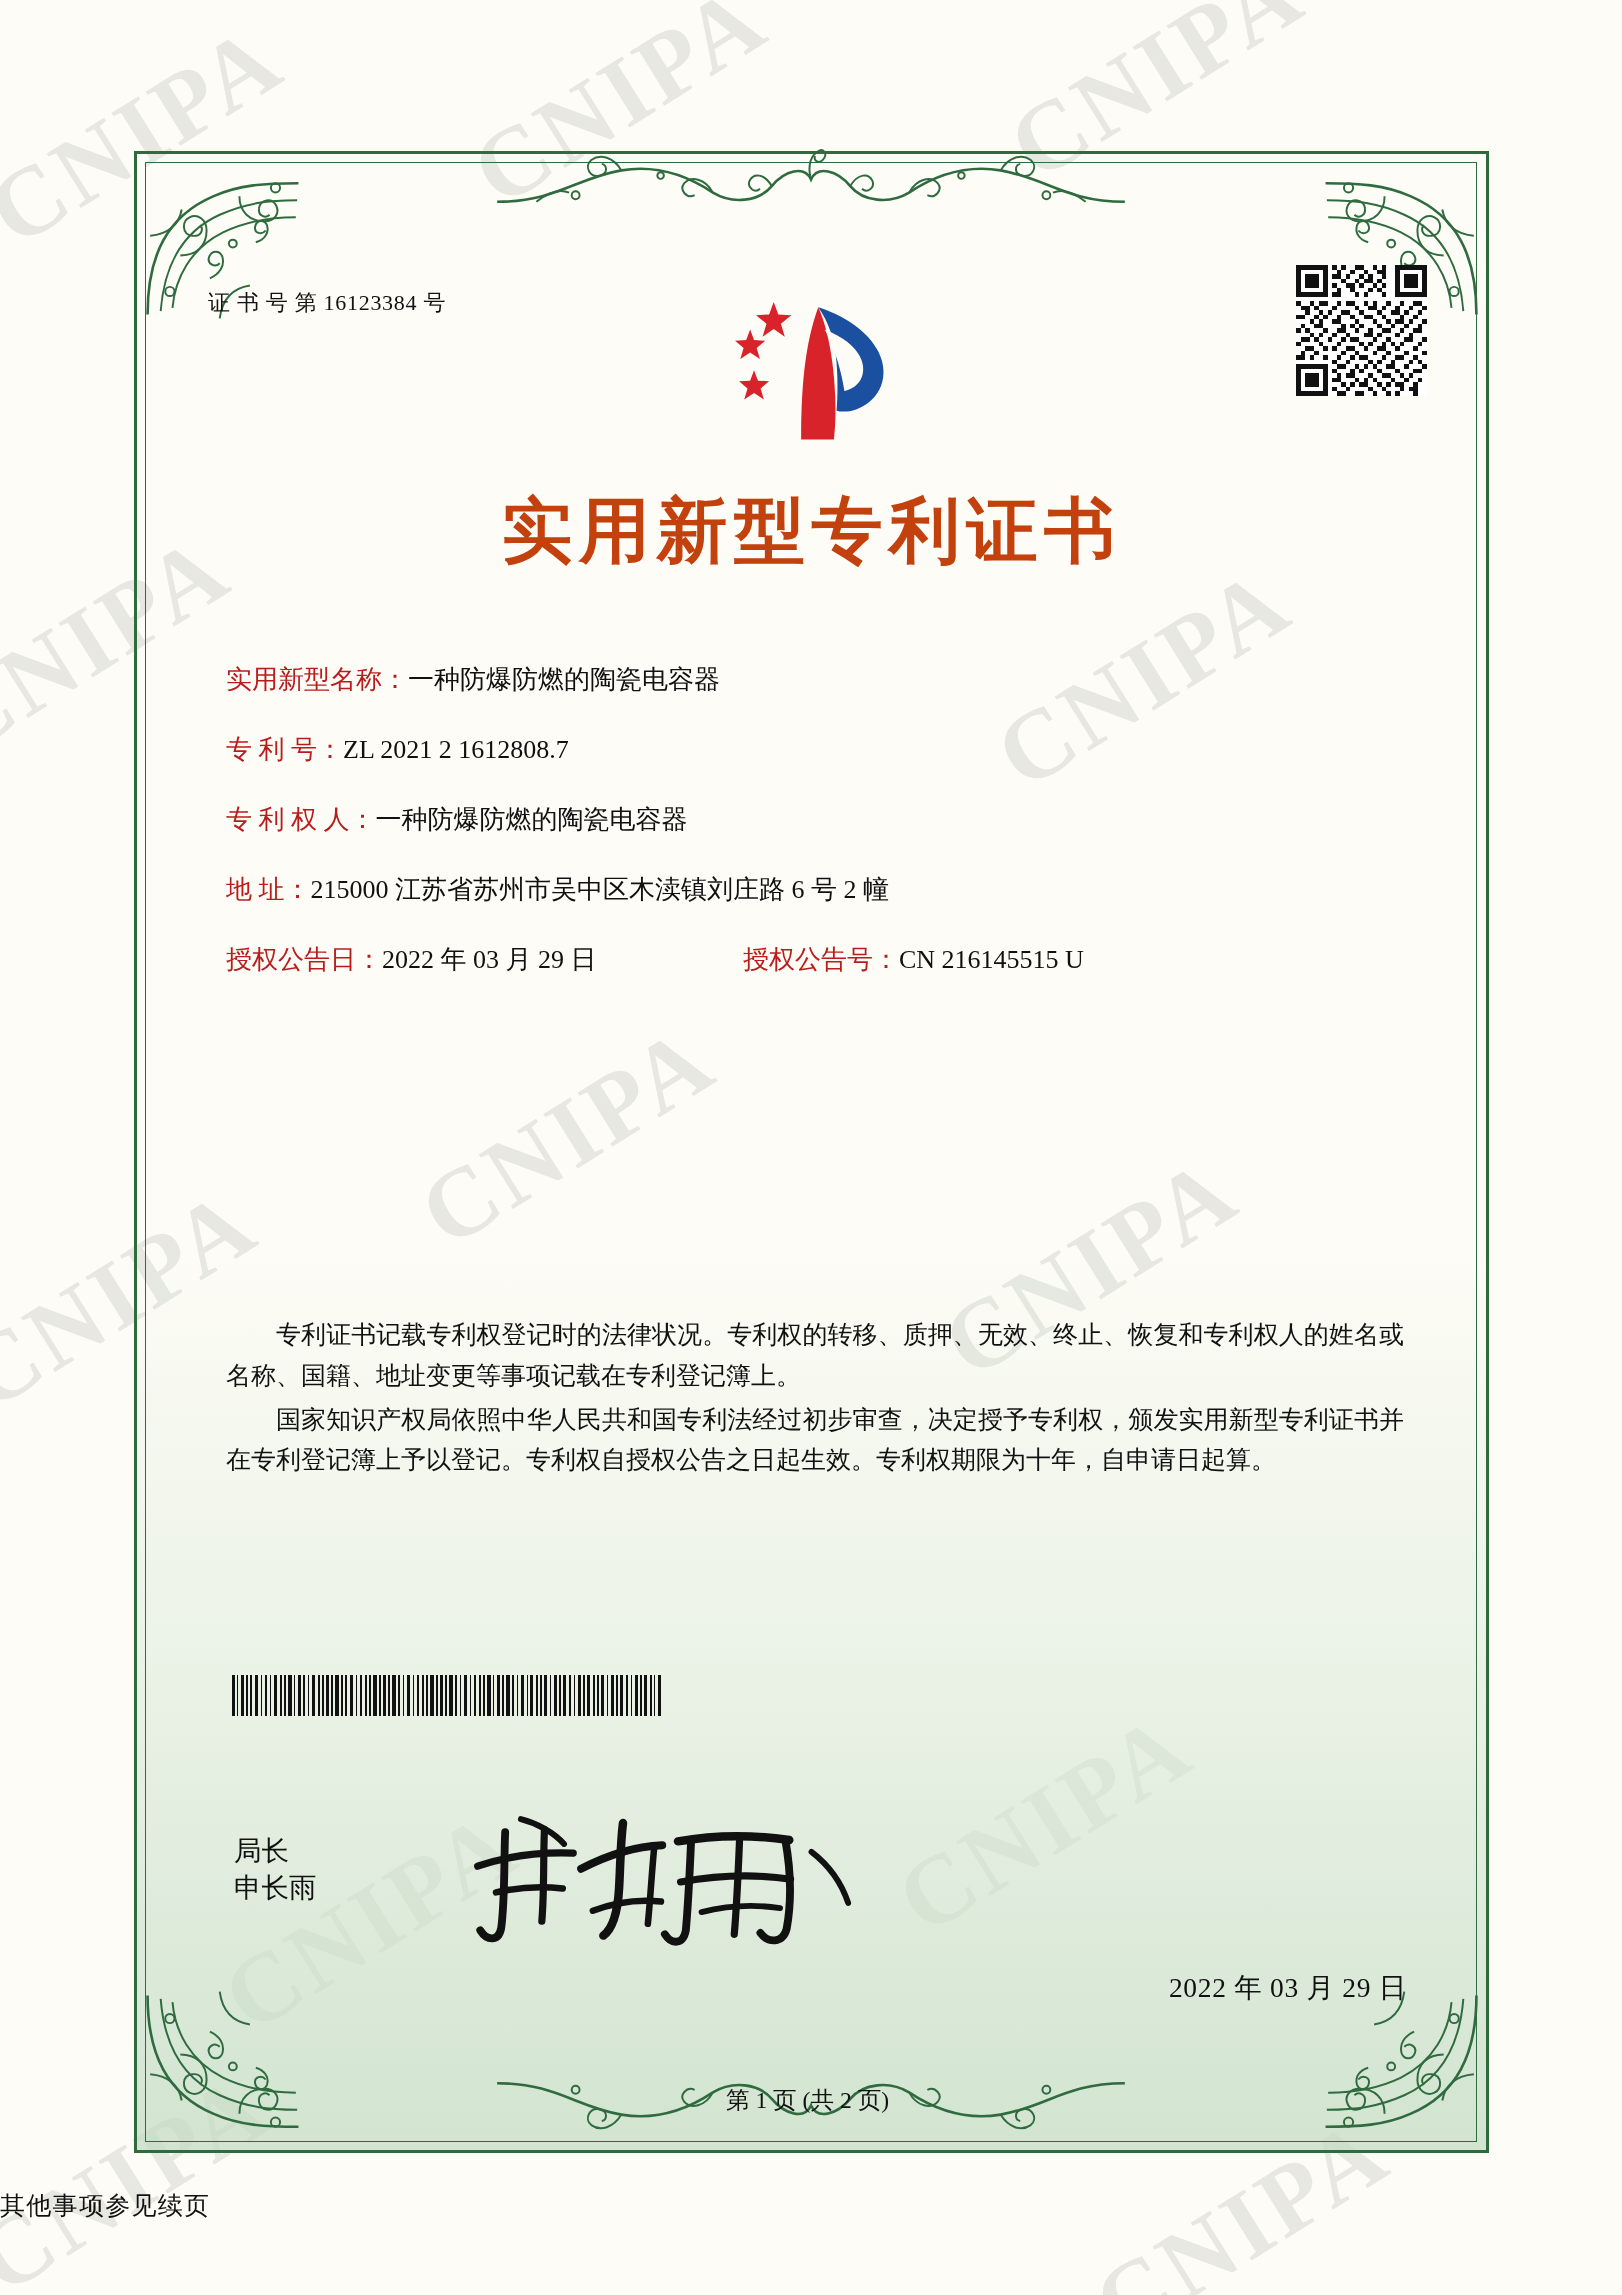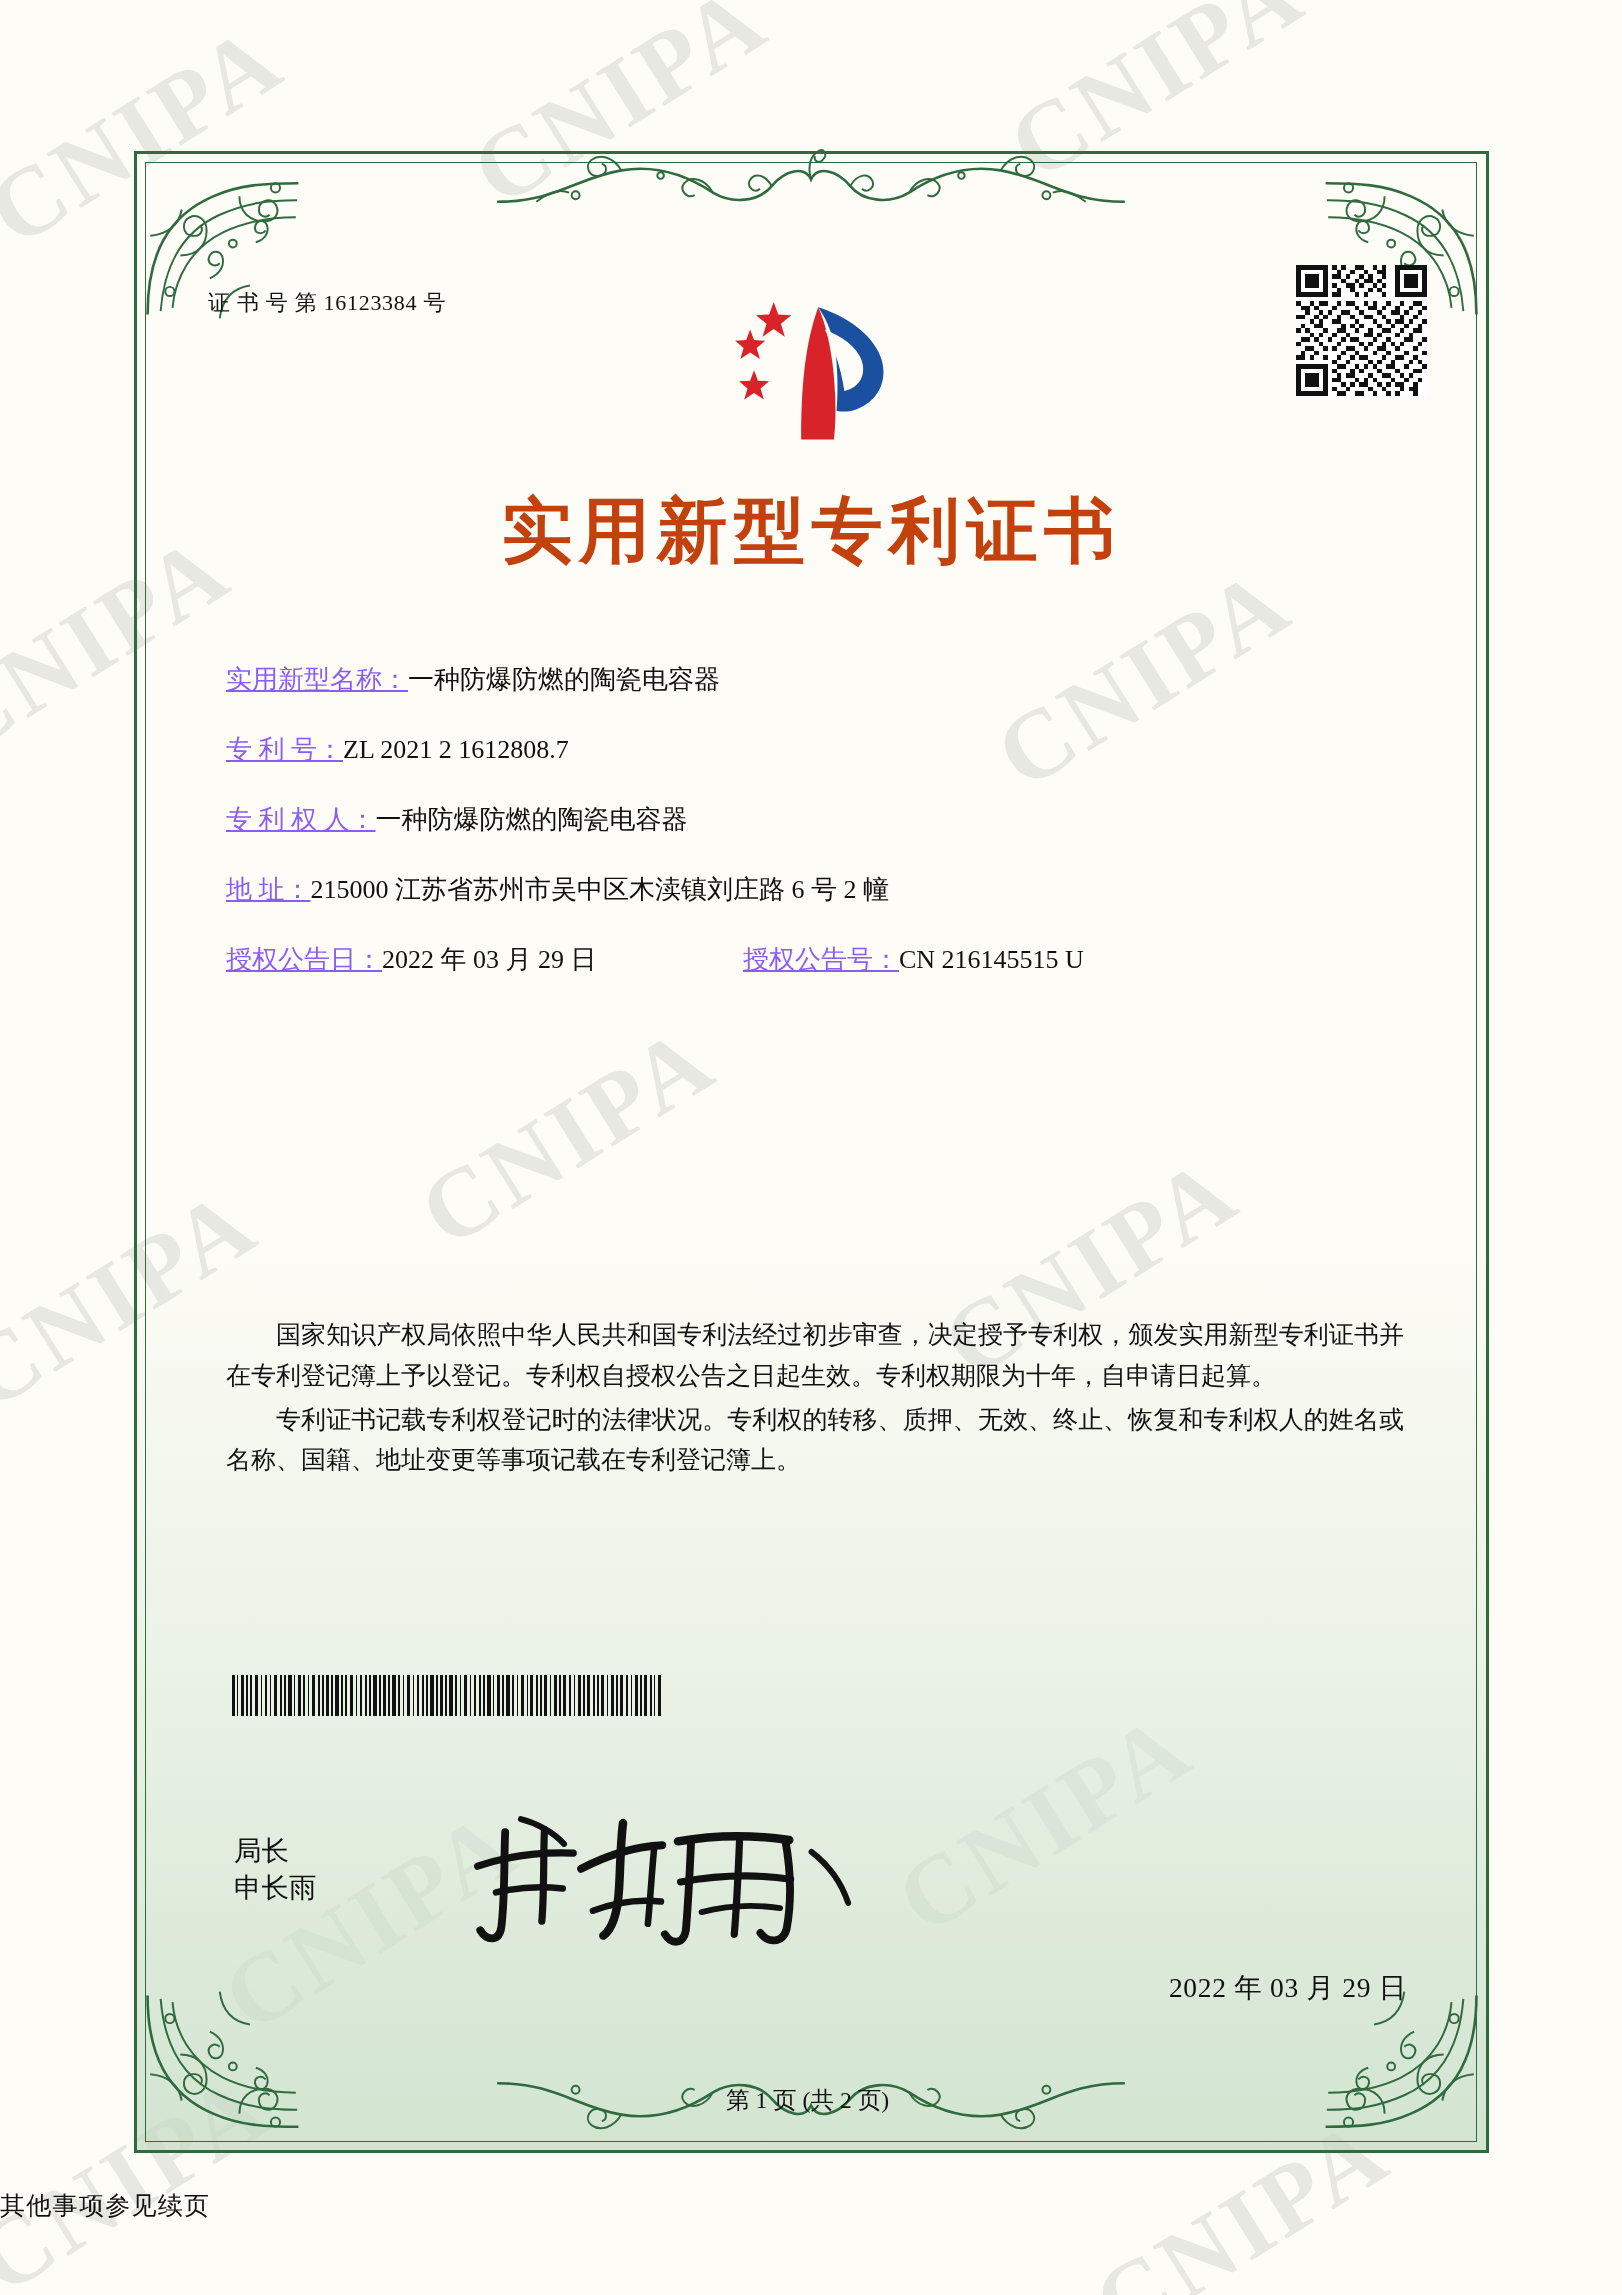--- a/index.html
+++ b/index.html
@@ -145,22 +145,21 @@
   }
   .field-row {
     font-size: 26px;
     line-height: 1.0;
     color: #111;
     margin-bottom: 44px;
     white-space: nowrap;
   }
   .f-label {
     display: inline-block;
-    color: #8b5cf6;
-    text-decoration: underline;
+    color: #b91c1c;
   }
   .f-value {
     display: inline;
     color: #111;
   }
   .pubrow {
     display: flex;
     gap: 0;
   }
   .pubrow .left { width: 517px; }
@@ -614,22 +613,22 @@
       <span class="left">
         <span class="f-label">授权公告日：</span><span class="f-value">2022 年 03 月 29 日</span>
       </span>
       <span>
         <span class="f-label">授权公告号：</span><span class="f-value">CN 216145515 U</span>
       </span>
     </div>
   </div>
 
   <div class="paras">
+    <p>专利证书记载专利权登记时的法律状况。专利权的转移、质押、无效、终止、恢复和专利权人的姓名或名称、国籍、地址变更等事项记载在专利登记簿上。</p>
     <p>国家知识产权局依照中华人民共和国专利法经过初步审查，决定授予专利权，颁发实用新型专利证书并在专利登记簿上予以登记。专利权自授权公告之日起生效。专利权期限为十年，自申请日起算。</p>
-    <p>专利证书记载专利权登记时的法律状况。专利权的转移、质押、无效、终止、恢复和专利权人的姓名或名称、国籍、地址变更等事项记载在专利登记簿上。</p>
   </div>
 
   <div class="barcode">
     <svg viewBox="0 0 660 62" shape-rendering="crispEdges">
       <g fill="#111111">
         <rect x="0" y="0" width="4" height="62"></rect>
           <rect x="7" y="0" width="2" height="62"></rect>
         <rect x="13" y="0" width="5" height="62"></rect>
           <rect x="22" y="0" width="2" height="62"></rect>
         <rect x="28" y="0" width="3" height="62"></rect>

